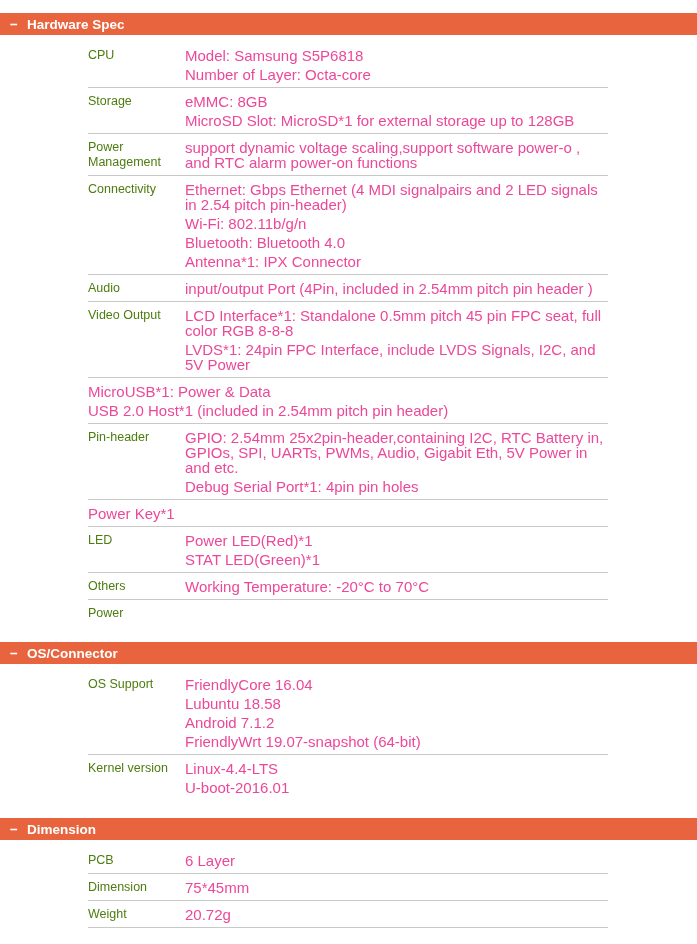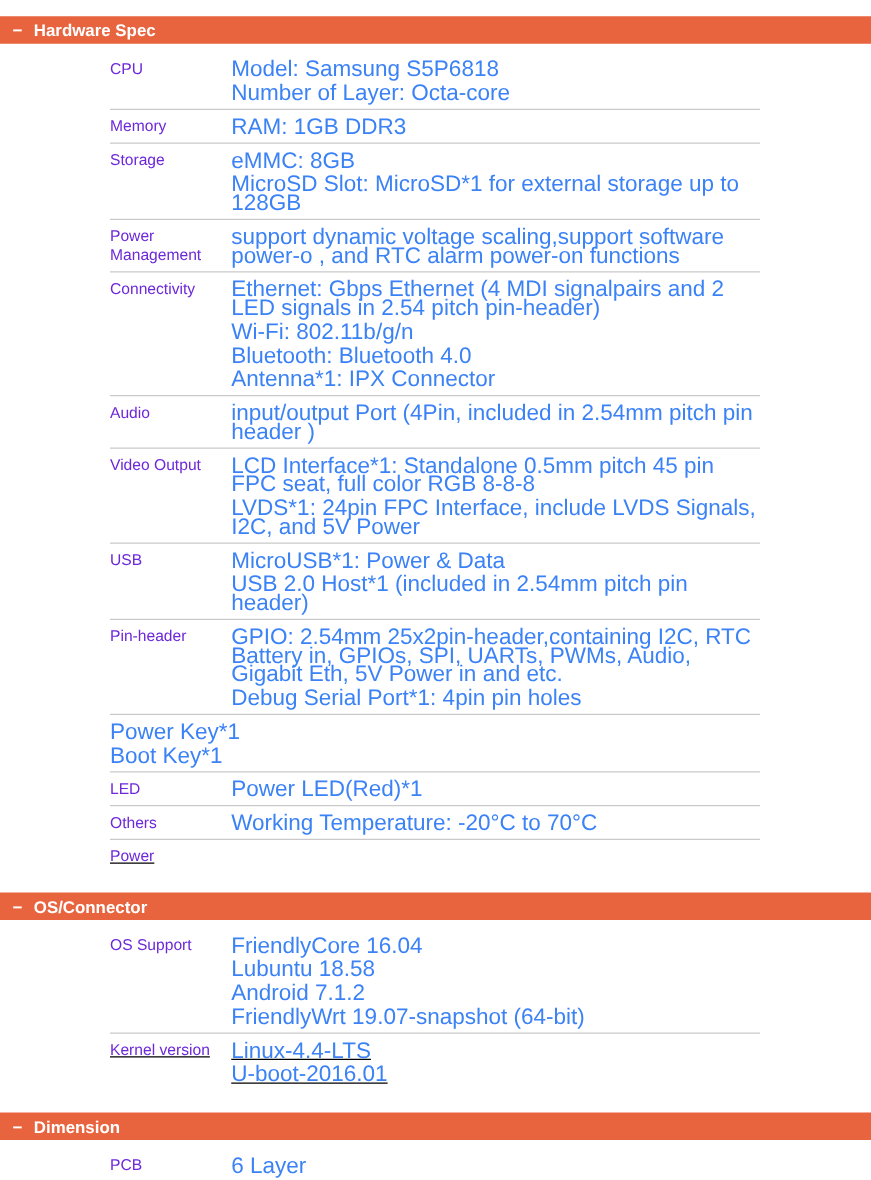--- a/index.html
+++ b/index.html
@@ -33,39 +33,38 @@
     width: 520px;
     padding: 7px 0 10px 0;
   }
   .spec-row {
     display: flex;
     border-bottom: 1px solid #c9c9c9;
     padding: 3.5px 0;
   }
   .spec-row.no-divider {
     border-bottom: none;
-    text-decoration: underline;
   }
   .spec-label {
     width: 97px;
     flex-shrink: 0;
     font-size: 12.5px;
-    color: #6d28d9;
+    color: #4d7c0f;
     padding-top: 2px;
     line-height: 15px;
   }
   .spec-values {
     width: 423px;
   }
   .spec-values p {
     margin: 0;
     padding: 2px 0;
-    font-size: 18px;
+    font-size: 15px;
     line-height: 15px;
-    color: #3b82f6;
+    color: #ec4899;
   }
   .gap-before {
     margin-top: 8px;
   }
 </style>
 </head>
 <body>
 
 <div class="page">
 
@@ -77,26 +76,20 @@
     <div class="spec-table">
 
       <div class="spec-row">
         <div class="spec-label">CPU</div>
         <div class="spec-values">
           <p>Model: Samsung S5P6818</p>
           <p>Number of Layer: Octa-core</p>
         </div>
       </div>
 
-      <div class="spec-row">
-        <div class="spec-label">Memory</div>
-        <div class="spec-values">
-          <p>RAM: 1GB DDR3</p>
-        </div>
-      </div>
 
       <div class="spec-row">
         <div class="spec-label">Storage</div>
         <div class="spec-values">
           <p>eMMC: 8GB</p>
           <p>MicroSD Slot: MicroSD*1 for external storage up to 128GB</p>
         </div>
       </div>
 
       <div class="spec-row">
@@ -125,46 +118,45 @@
 
       <div class="spec-row">
         <div class="spec-label">Video Output</div>
         <div class="spec-values">
           <p>LCD Interface*1: Standalone 0.5mm pitch 45 pin FPC seat, full color RGB 8-8-8</p>
           <p>LVDS*1: 24pin FPC Interface, include LVDS Signals, I2C, and 5V Power</p>
         </div>
       </div>
 
       <div class="spec-row">
-        <div class="spec-label">USB</div>
         <div class="spec-values">
           <p>MicroUSB*1: Power &amp; Data</p>
           <p>USB 2.0 Host*1 (included in 2.54mm pitch pin header)</p>
         </div>
       </div>
 
       <div class="spec-row">
         <div class="spec-label">Pin-header</div>
         <div class="spec-values">
           <p>GPIO: 2.54mm 25x2pin-header,containing I2C, RTC Battery in, GPIOs, SPI, UARTs, PWMs, Audio, Gigabit Eth, 5V Power in and etc.</p>
           <p>Debug Serial Port*1: 4pin pin holes</p>
         </div>
       </div>
 
       <div class="spec-row">
         <div class="spec-values">
           <p>Power Key*1</p>
-          <p>Boot Key*1</p>
         </div>
       </div>
 
       <div class="spec-row">
         <div class="spec-label">LED</div>
         <div class="spec-values">
           <p>Power LED(Red)*1</p>
+          <p>STAT LED(Green)*1</p>
         </div>
       </div>
 
       <div class="spec-row">
         <div class="spec-label">Others</div>
         <div class="spec-values">
           <p>Working Temperature: -20°C to 70°C</p>
         </div>
       </div>
 
@@ -212,20 +204,23 @@
 
       <div class="spec-row">
         <div class="spec-label">PCB</div>
         <div class="spec-values">
           <p>6 Layer</p>
         </div>
       </div>
 
       <div class="spec-row">
         <div class="spec-label">Dimension</div>
+        <div class="spec-values">
+          <p>75*45mm</p>
+        </div>
       </div>
 
       <div class="spec-row">
         <div class="spec-label">Weight</div>
         <div class="spec-values">
           <p>20.72g</p>
         </div>
       </div>
 
     </div>

